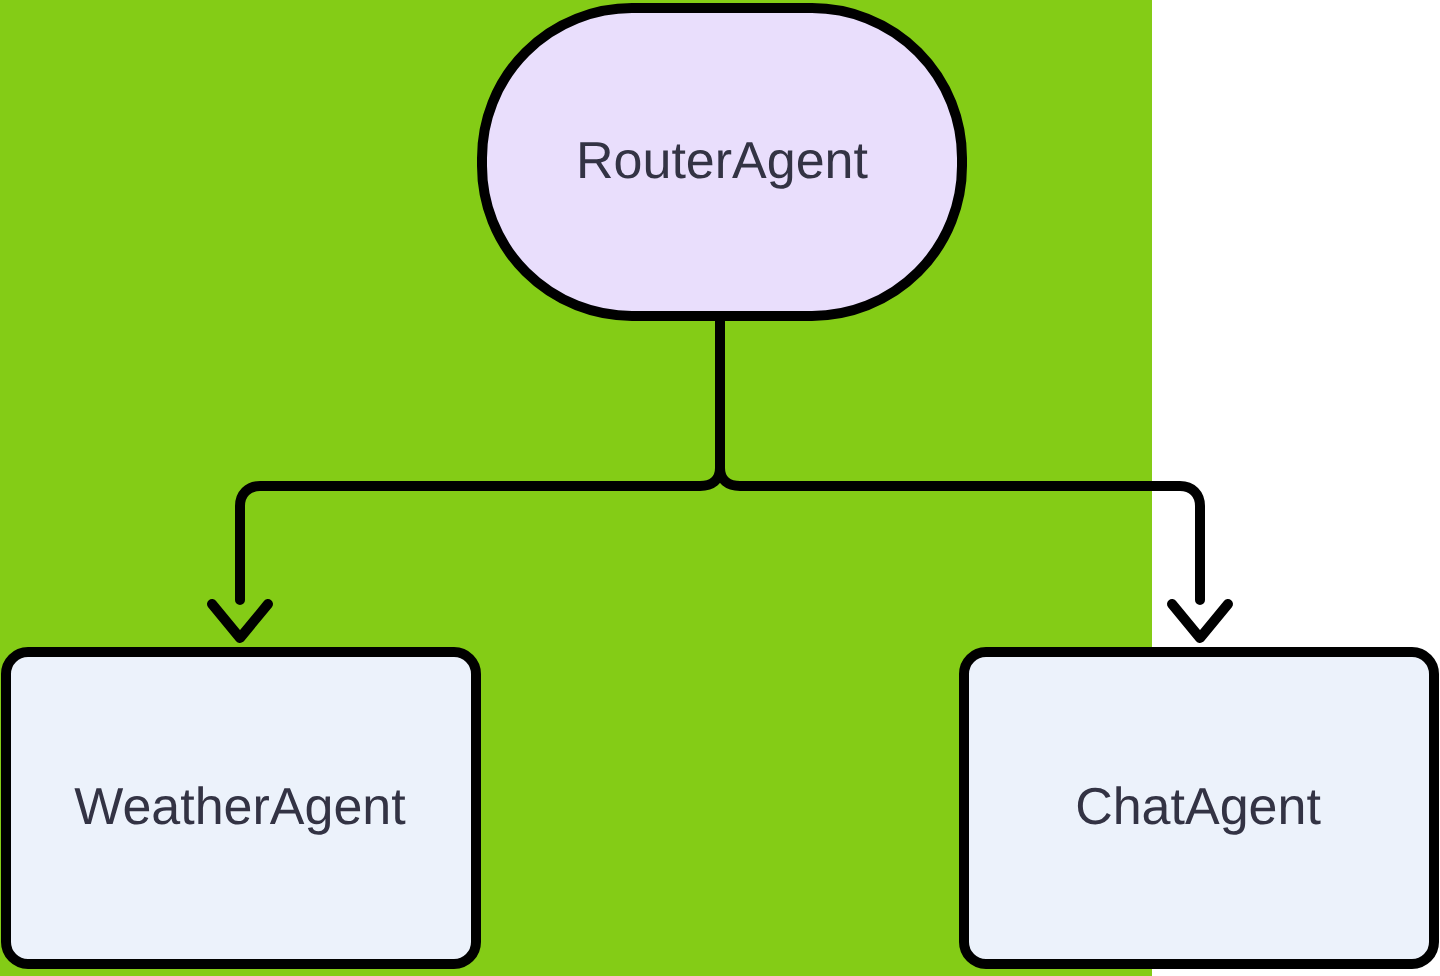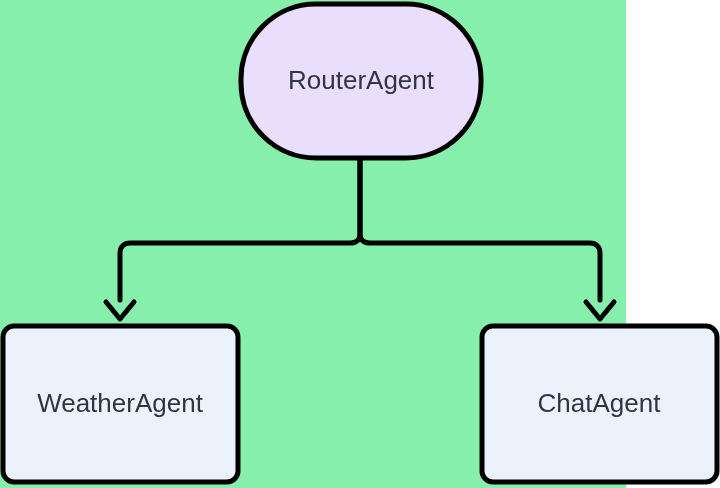--- a/index.html
+++ b/index.html
@@ -8,23 +8,23 @@
     background: #ffffff;
   }
   body {
     width: 720px;
     height: 488px;
     overflow: hidden;
     font-family: "Liberation Sans", sans-serif;
   }
   #diagram-canvas {
     position: relative;
-    width: 626px;
+    width: 576px;
     height: 488px;
-    background: #86efac;
+    background: #84cc16;
   }
   #diagram-svg {
     position: absolute;
     top: 0;
     left: 0;
     width: 720px;
     height: 488px;
   }
   .node-label {
     font-family: "Liberation Sans", sans-serif;

